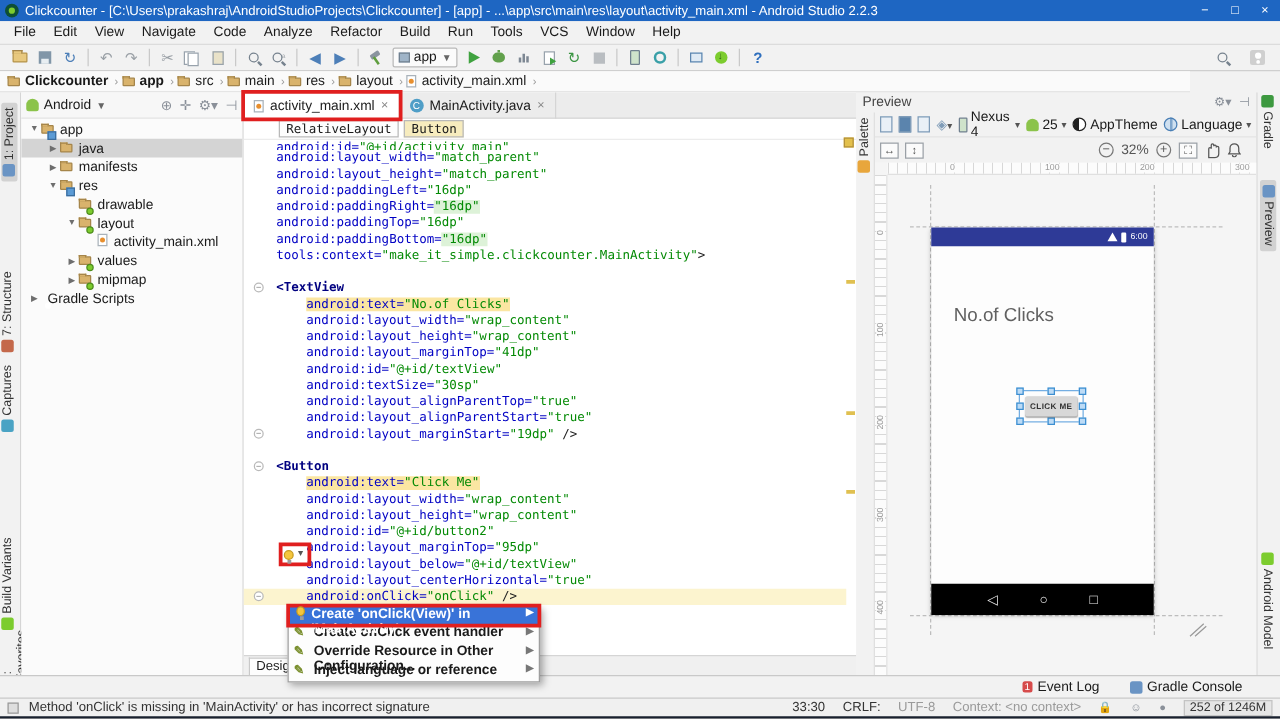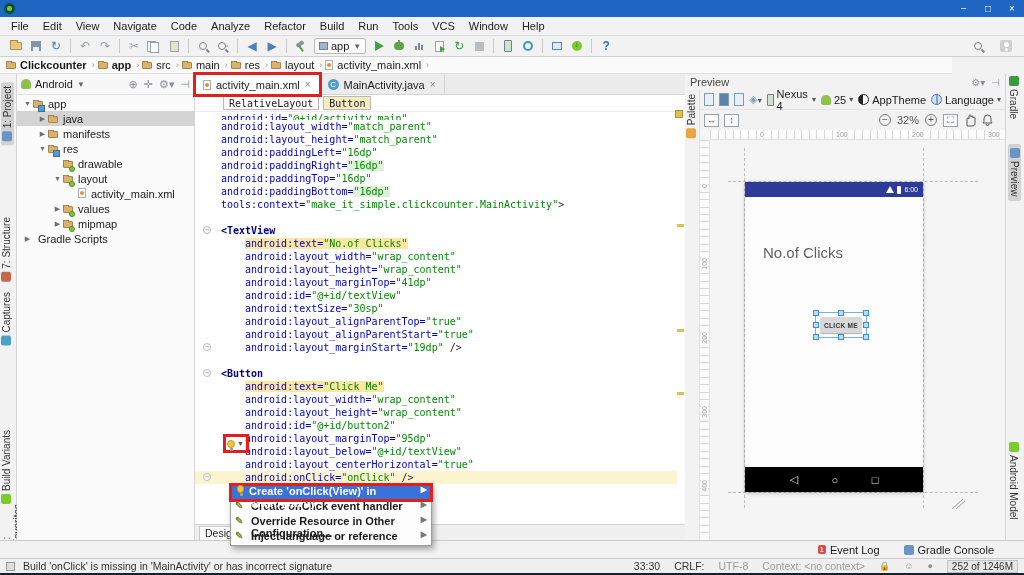--- a/index.html
+++ b/index.html
@@ -181,20 +181,21 @@
   .sico { color:#8a9099; font-size:9px; }
   #darkstrip { position:absolute; left:0; top:573px; width:1024px; height:2px; background:#18202e; }
 </style>
 </head>
 <body>
 
 <div id="screen">
 
   <div id="titlebar">
     <span class="as-logo"></span>
+    <span>Clickcounter - [C:\Users\prakashraj\AndroidStudioProjects\Clickcounter] - [app] - ...\app\src\main\res\layout\activity_main.xml - Android Studio 2.2.3</span>
     <span id="win-btns">
         <span>−</span>
         <span>□</span>
         <span>×</span>
       </span>
   </div>
 
   <div id="menubar">
       <span>File</span>
       <span>Edit</span>
@@ -603,21 +604,21 @@
         </span>
         <span class="bitem" style="margin-left: 0px;">
           <span class="bico" style="background: rgb(106, 148, 196);"></span>
           <span>Gradle Console</span>
         </span>
       </span>
   </div>
 
   <div id="statusbar">
     <span class="togico"></span>
-    <span>Build 'onClick' is missing in 'MainActivity' or has incorrect signature</span>
+    <span>Method 'onClick' is missing in 'MainActivity' or has incorrect signature</span>
     <span id="status-right">
       <span>33:30</span>
       <span>CRLF:</span>
       <span class="dim">UTF-8</span>
       <span class="dim">Context: &lt;no context&gt;</span>
       <span class="sico">🔒</span>
       <span class="sico">☺</span>
       <span class="sico">●</span>
       <span class="memory">252 of 1246M</span>
     </span>

